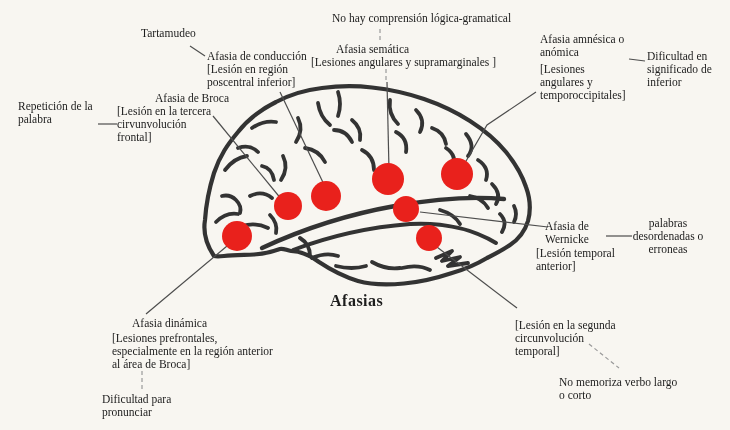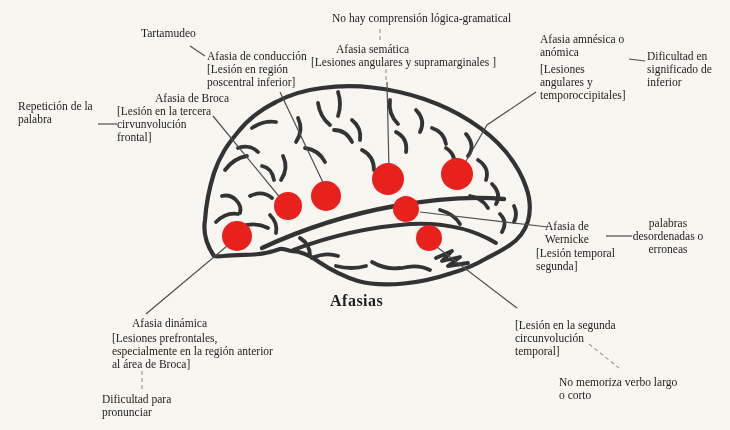--- a/index.html
+++ b/index.html
@@ -164,21 +164,21 @@
 inferior</div>
   <div class="lbl" id="lb-repeticion">Repetición de la
 palabra</div>
   <div class="lbl" id="lb-broca-name">Afasia de Broca</div>
   <div class="lbl" id="lb-broca-detail">[Lesión en la tercera
 cirvunvolución
 frontal]</div>
   <div class="lbl" id="lb-wernicke-name">Afasia de
 Wernicke</div>
   <div class="lbl" id="lb-wernicke-detail">[Lesión temporal
-segunda]</div>
+anterior]</div>
   <div class="lbl" id="lb-palabras-desordenadas">palabras
 desordenadas o
 erroneas</div>
   <div class="lbl" id="lb-acustico-detail">[Lesión en la segunda
 circunvolución
 temporal]</div>
   <div class="lbl" id="lb-no-memoriza">No memoriza verbo largo
 o corto</div>
   <div class="lbl" id="lb-dinamica-name">Afasia dinámica</div>
   <div class="lbl" id="lb-dinamica-detail">[Lesiones prefrontales,

